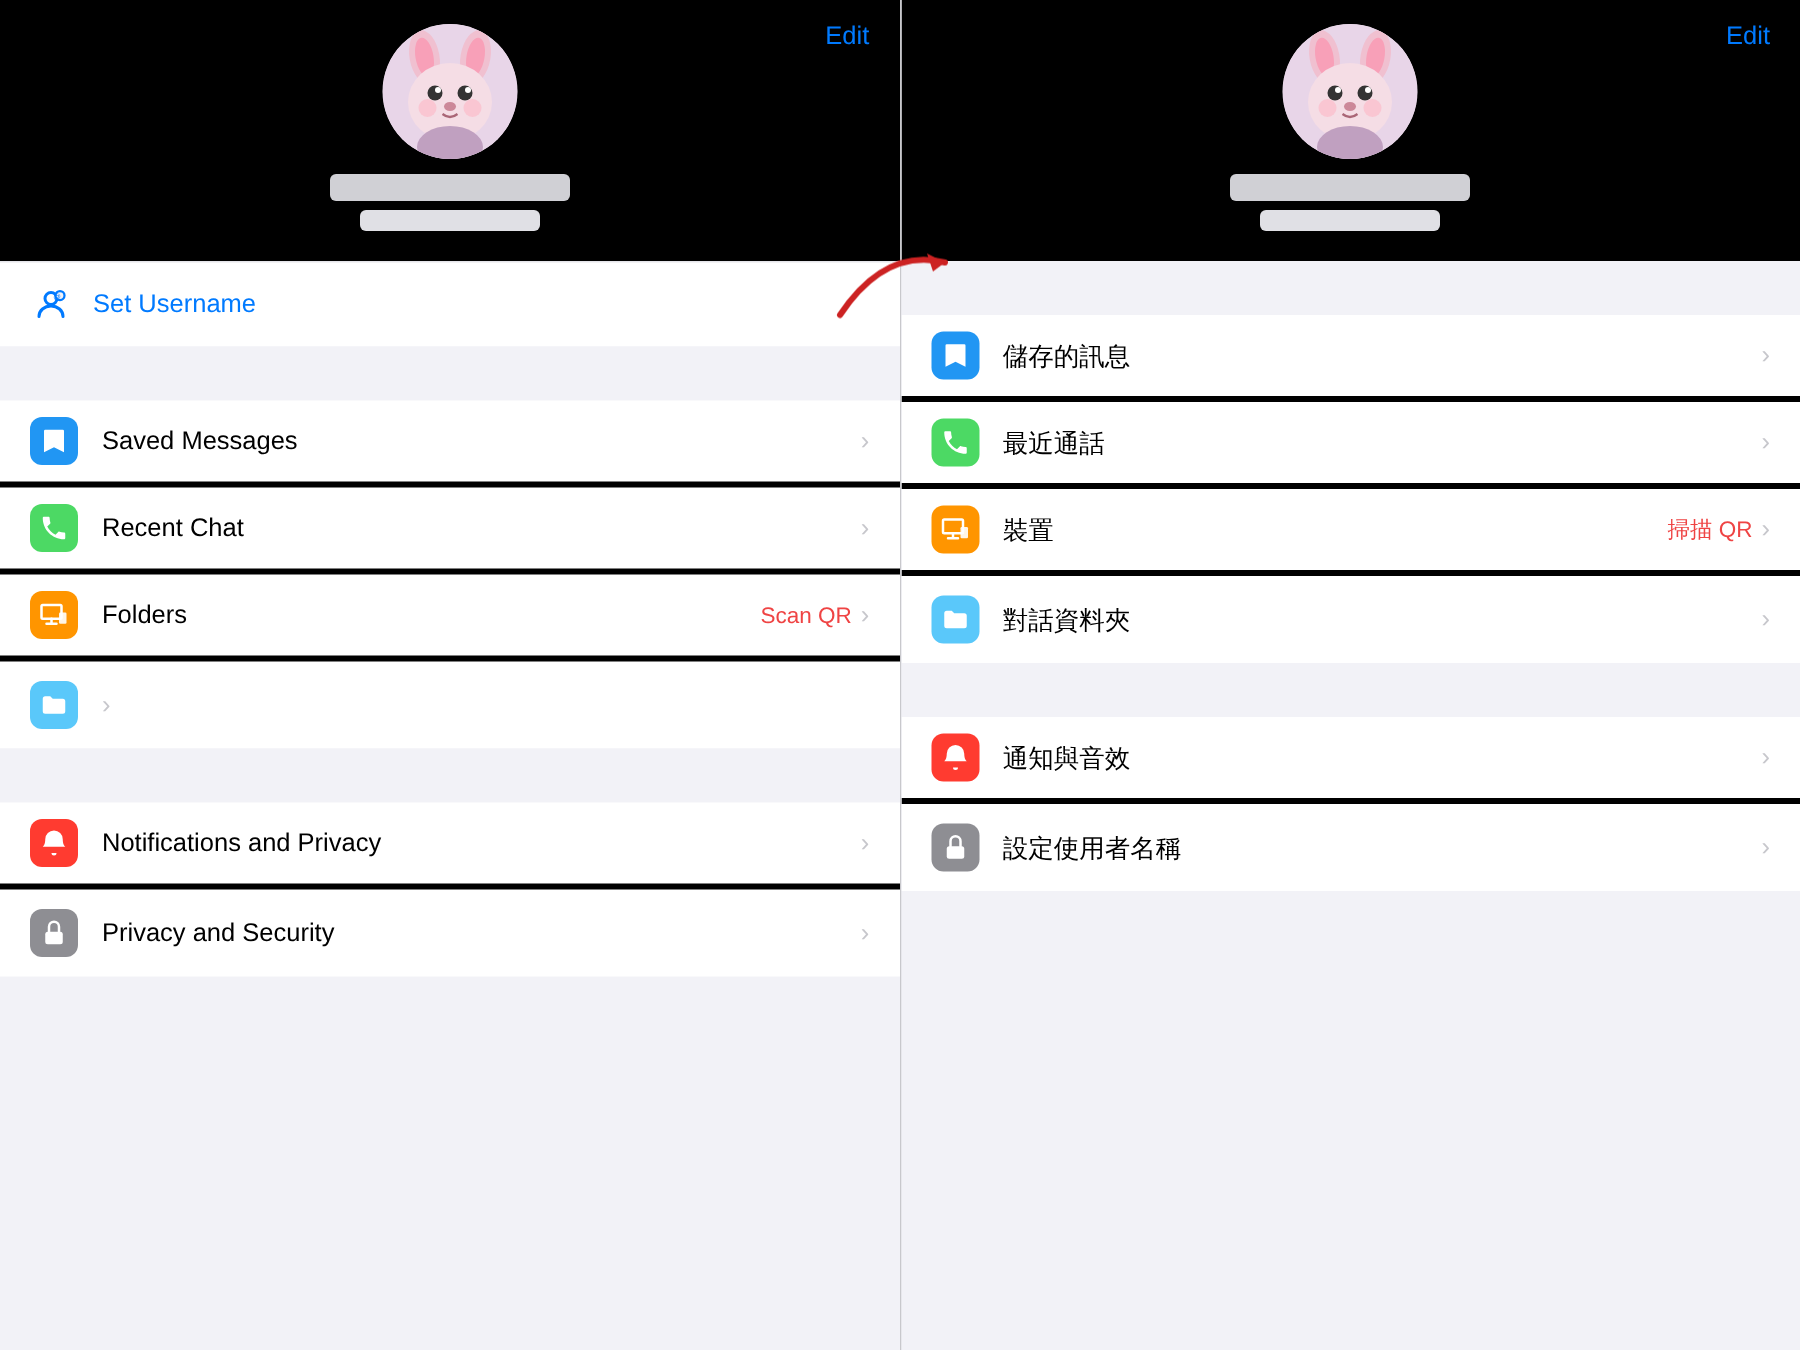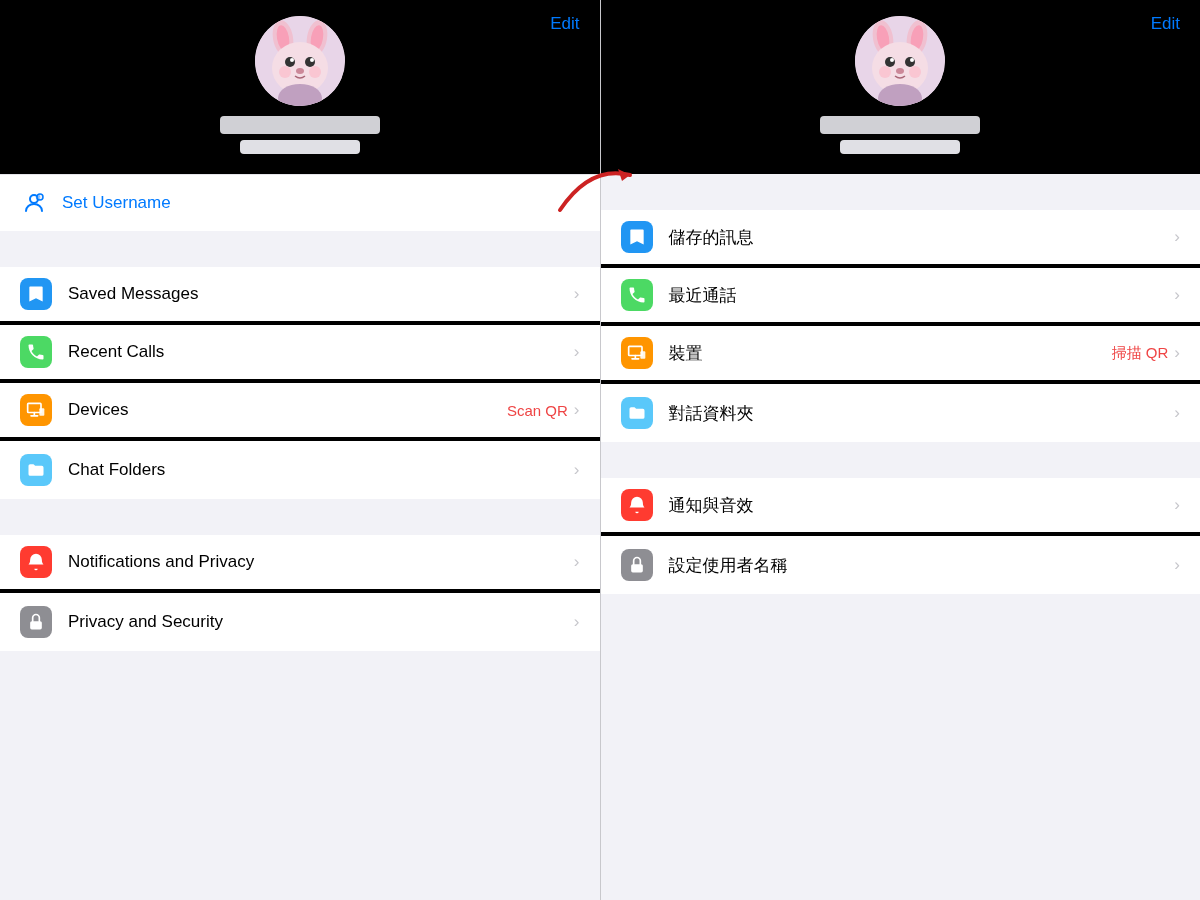--- a/index.html
+++ b/index.html
@@ -237,42 +237,41 @@
       </div>
       <span class="menu-label">Saved Messages</span>
       <span class="chevron">›</span>
     </div>
     <div class="menu-item">
       <div class="menu-icon icon-green">
         <svg viewBox="0 0 24 24">
             <path d="M6.6 10.8c1.4 2.8 3.8 5.1 6.6 6.6l2.2-2.2c.3-.3.7-.4 1-.2 1.1.4 2.3.6 3.6.6.6 0 1 .4 1 1V20c0 .6-.4 1-1 1-9.4 0-17-7.6-17-17 0-.6.4-1 1-1h3.5c.6 0 1 .4 1 1 0 1.3.2 2.5.6 3.6.1.3 0 .7-.2 1L6.6 10.8z"></path>
           </svg>
       </div>
-      <span class="menu-label">Recent Calls</span>
+      <span class="menu-label">Recent Chat</span>
       <span class="chevron">›</span>
     </div>
     <div class="menu-item">
       <div class="menu-icon icon-orange">
         <svg viewBox="0 0 24 24">
             <rect x="2" y="4" width="16" height="11" rx="1" stroke="white" stroke-width="2" fill="none"></rect>
             <path d="M6 19h8M10 15v4" stroke="white" stroke-width="2" stroke-linecap="round"></path>
             <rect x="16" y="10" width="6" height="9" rx="1" fill="white" opacity="0.9"></rect>
           </svg>
       </div>
-      <span class="menu-label">Devices</span>
+      <span class="menu-label">Folders</span>
       <span class="menu-secondary">Scan QR</span>
       <span class="chevron">›</span>
     </div>
     <div class="menu-item">
       <div class="menu-icon icon-teal">
         <svg viewBox="0 0 24 24">
             <path d="M3 7a2 2 0 012-2h4l2 2h8a2 2 0 012 2v8a2 2 0 01-2 2H5a2 2 0 01-2-2V7z"></path>
           </svg>
       </div>
-      <span class="menu-label">Chat Folders</span>
       <span class="chevron">›</span>
     </div>
   </div>
 
   <div class="section-separator"></div>
   <div class="menu-section">
     <div class="menu-item">
       <div class="menu-icon icon-red">
         <svg viewBox="0 0 24 24">
             <path d="M12 2a7 7 0 017 7c0 3.5 1 5 2 6H3c1-1 2-2.5 2-6a7 7 0 017-7zM10 20h4a2 2 0 01-4 0z"></path>

